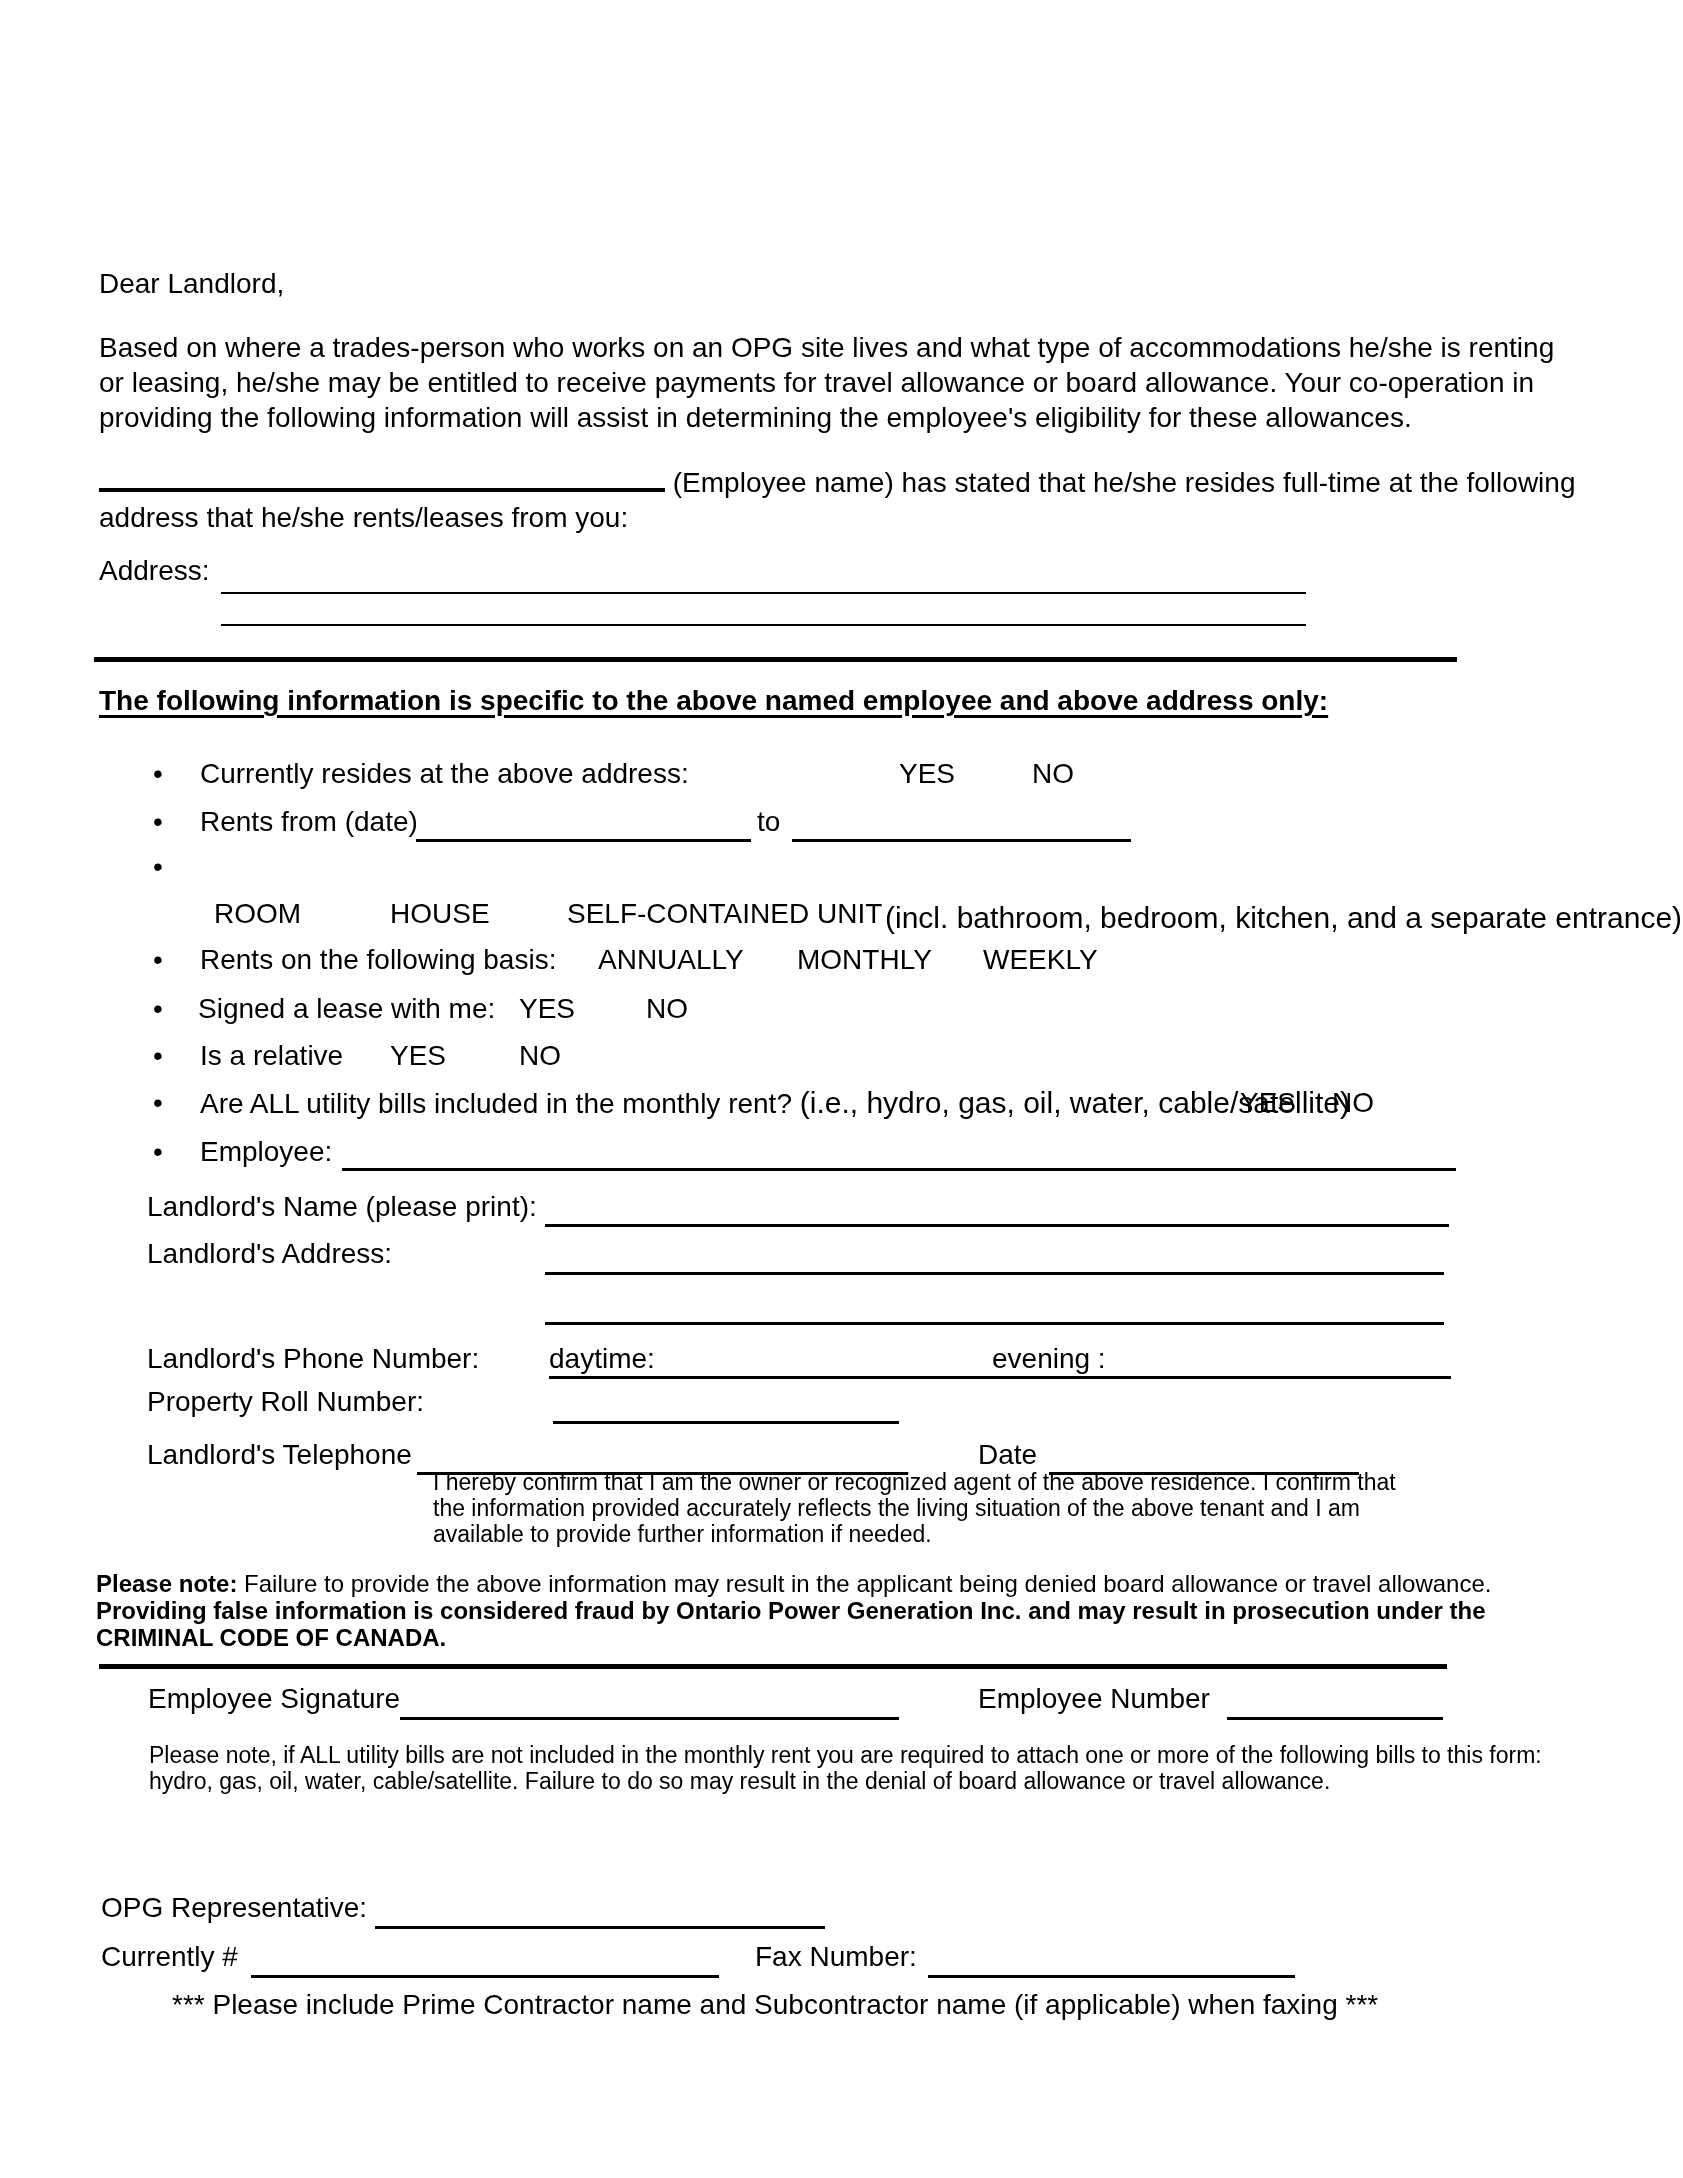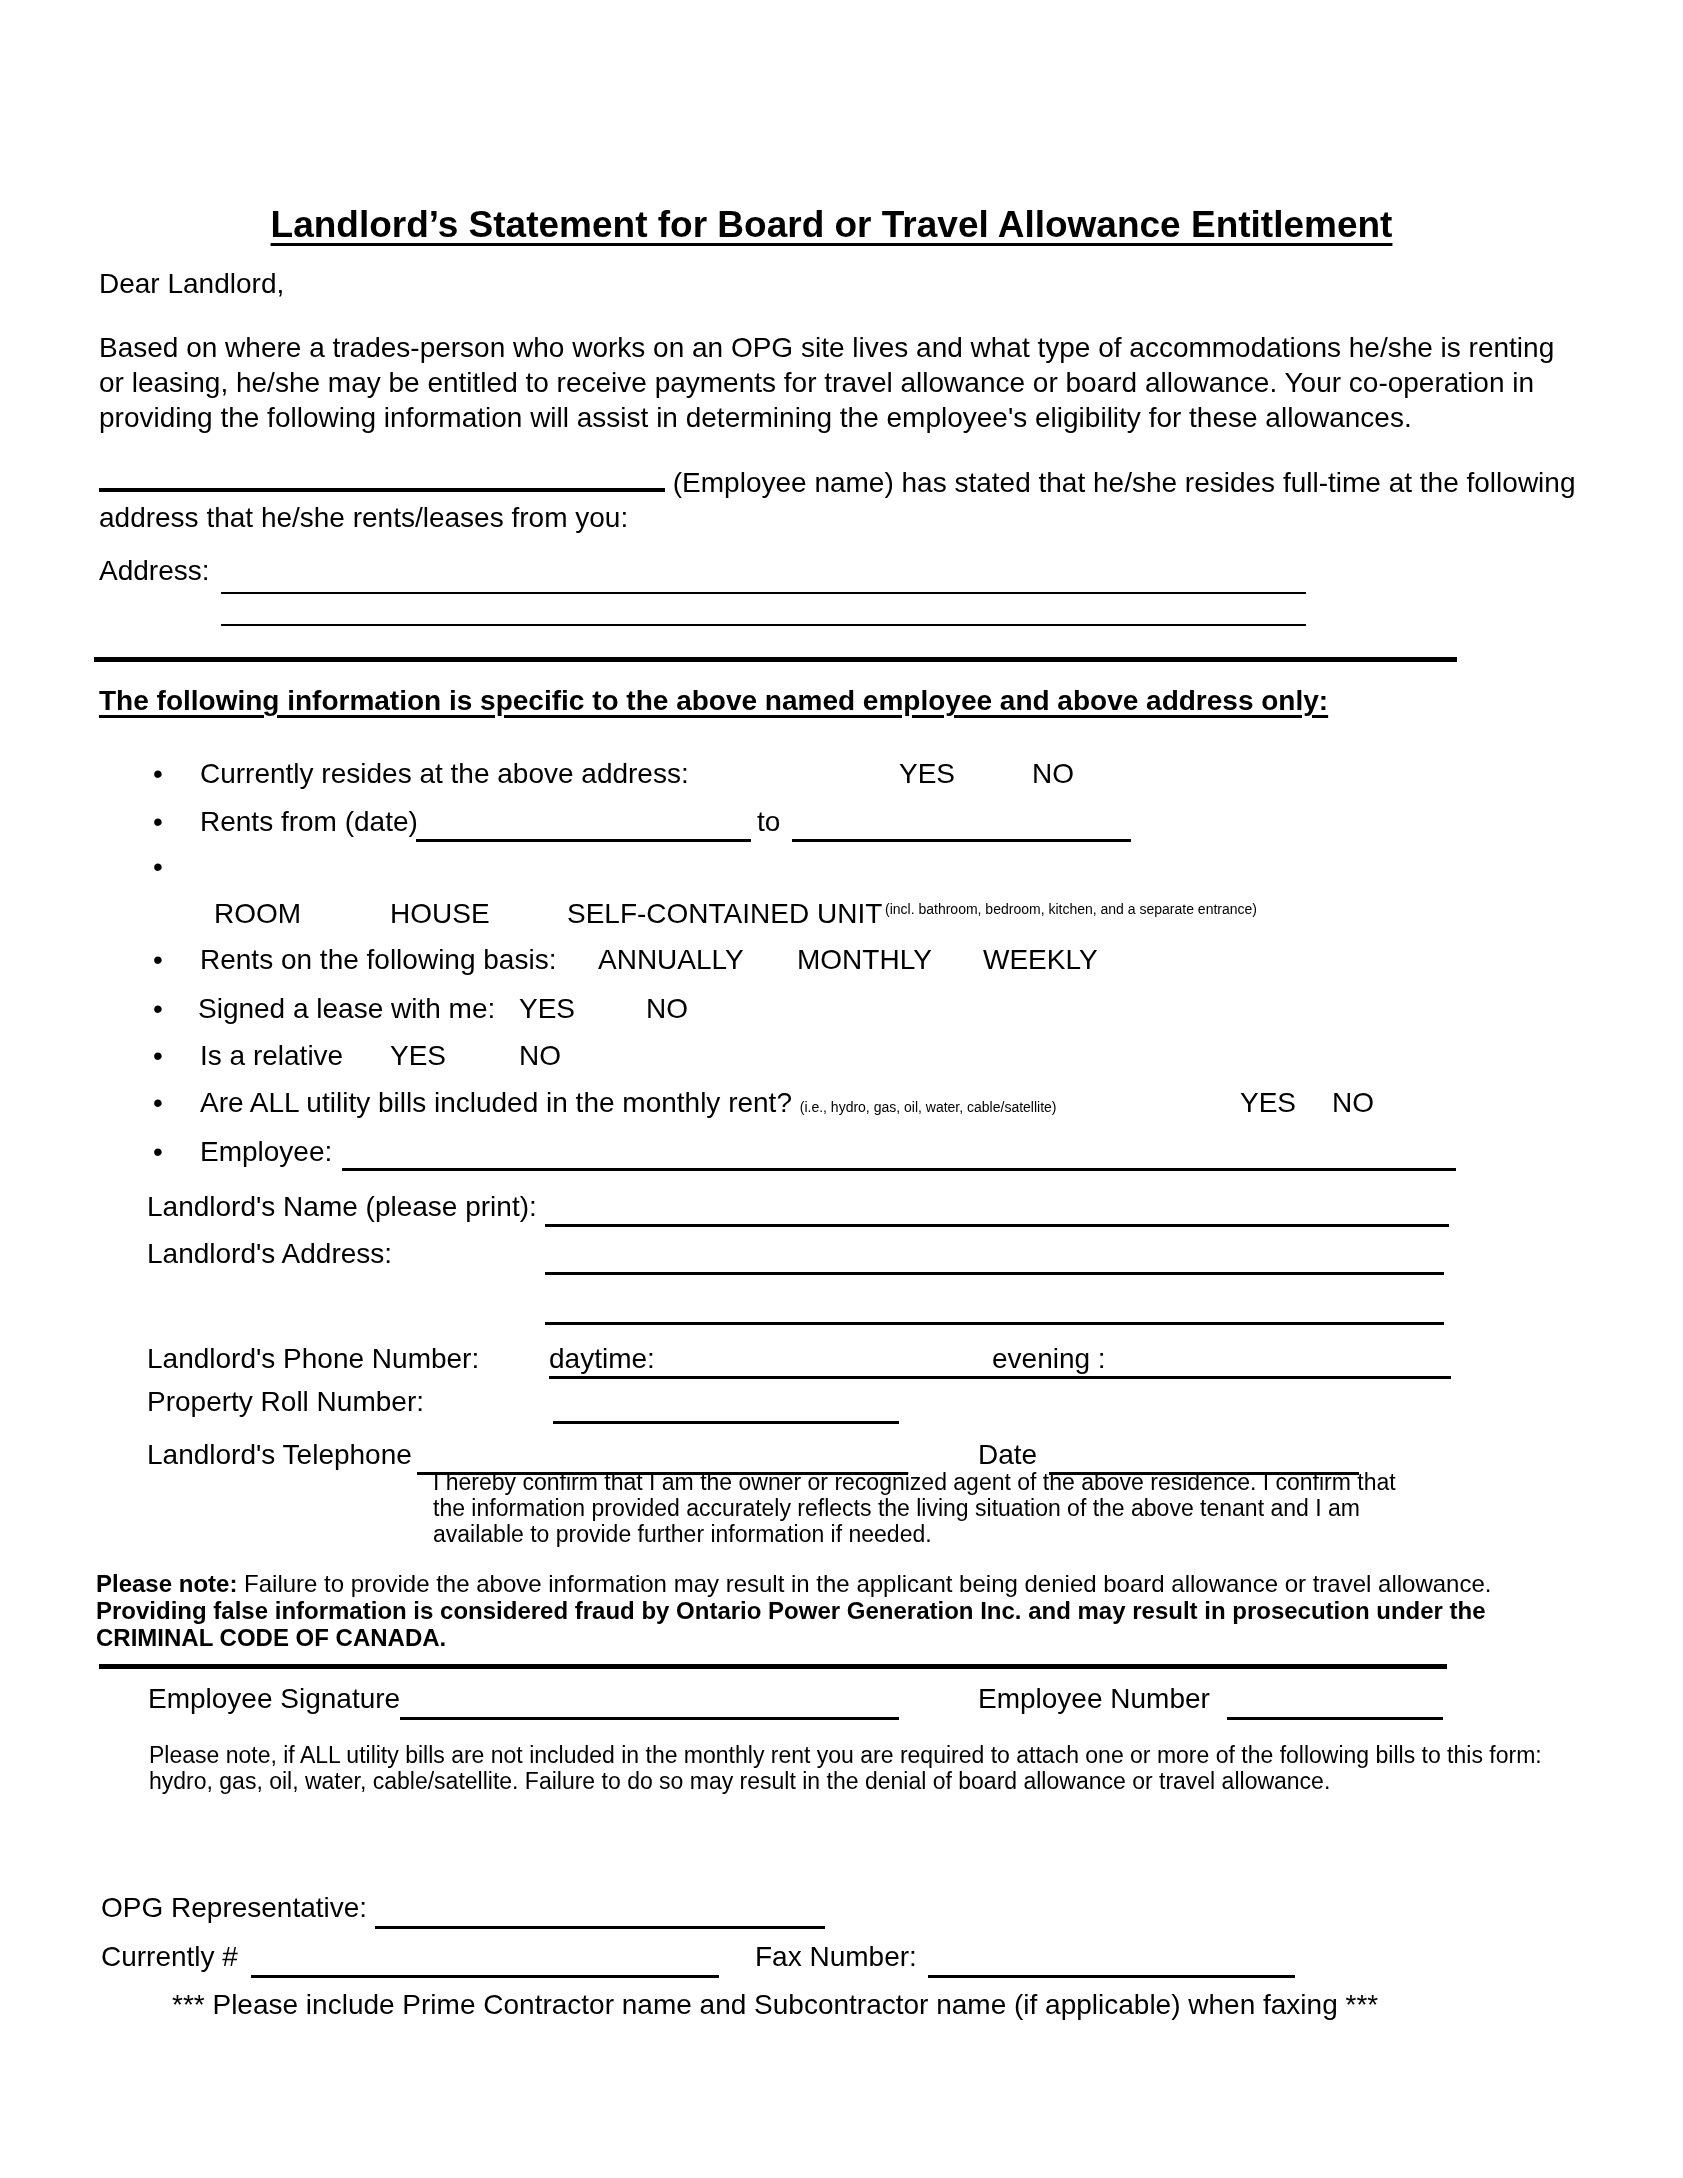--- a/index.html
+++ b/index.html
@@ -9,21 +9,21 @@
     background:#ffffff;
     font-family:"Liberation Sans", sans-serif;
     color:#000;
     overflow:hidden;
   }
   .abs{position:absolute;white-space:nowrap;}
   .wrap{position:absolute;white-space:normal;}
   .t28{font-size:28px;line-height:35px;}
   .t24{font-size:24px;line-height:27px;}
   .t23{font-size:23px;line-height:26px;}
-  .t22{font-size:14px;}
+  .t22{font-size:30px;}
   .b{font-weight:bold;}
   .title{
     font-size:37px;font-weight:bold;
     text-decoration:underline;
     text-decoration-thickness:3px;
     text-underline-offset:6px;
   }
   .heading{
     font-size:28px;font-weight:bold;
     text-decoration:underline;
@@ -34,21 +34,20 @@
   .line.thin{border-bottom-width:2px;}
   .rule{position:absolute;height:5px;background:#000;}
   .blank-inline{display:inline-block;width:566px;border-bottom:4px solid #000;}
   .bullet{position:absolute;left:153px;font-size:28px;line-height:35px;}
 </style>
 </head>
 <body>
 
 <div class="page">
 
-  <div class="abs title" style="top:204px;left:0;width:1663px;text-align:center;">Landlord’s Statement for Board or Travel Allowance Entitlement</div>
 
   <div class="abs t28" style="top:266px;left:99px;">Dear Landlord,</div>
 
   <div class="wrap t28" style="top:330px;left:99px;width:1475px;">Based on where a trades-person who works on an OPG site lives and what type of accommodations he/she is renting or leasing, he/she may be entitled to receive payments for travel allowance or board allowance. Your co-operation in providing the following information will assist in determining the employee's eligibility for these allowances.</div>
 
   <div class="wrap t28" style="top:465px;left:99px;width:1477px;">
     <span class="blank-inline"></span>
     <span>(Employee name) has stated that he/she resides full-time at the following address that he/she rents/leases from you:</span>
   </div>
 

